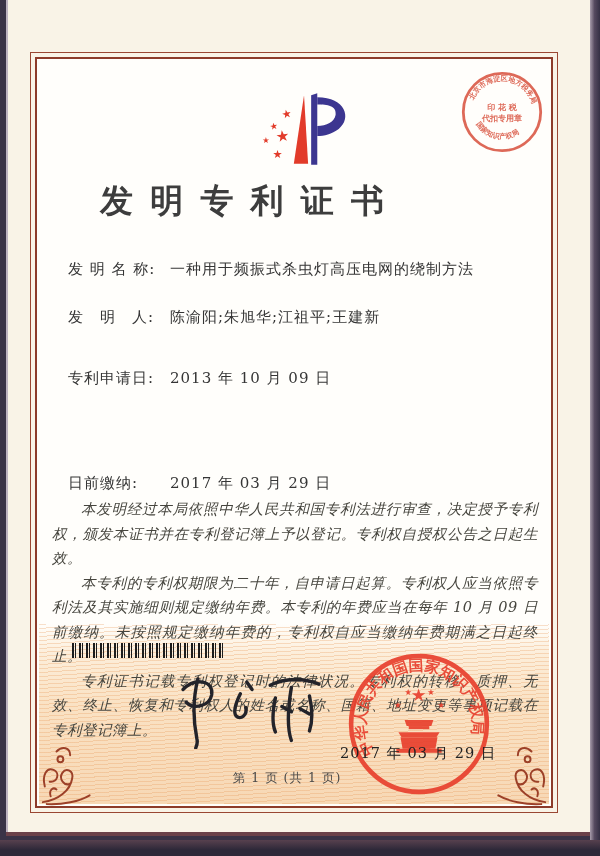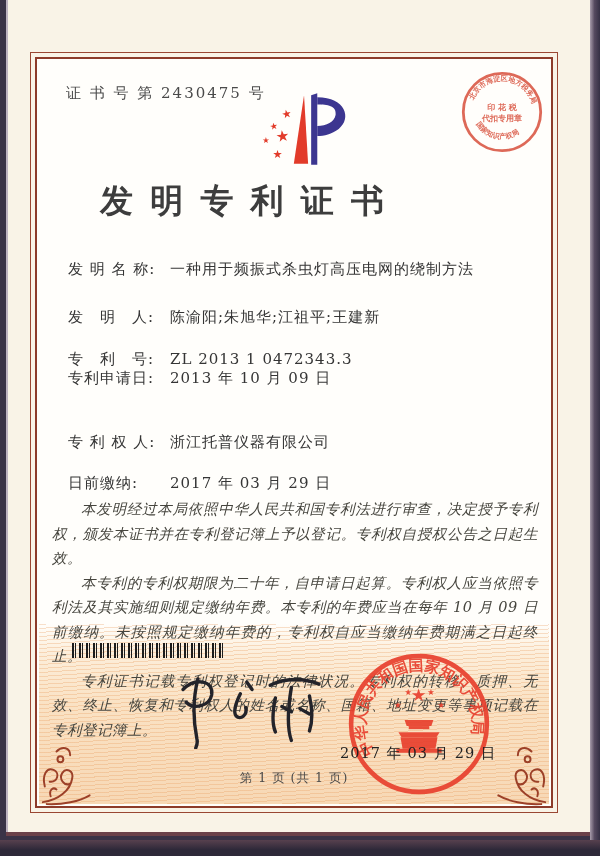--- a/index.html
+++ b/index.html
@@ -53,21 +53,21 @@
   .signoff { position:absolute; left:62px; top:694px; z-index:3;
      font-family:"DejaVu Sans", sans-serif; font-size:16px; color:#3a3a3a;
      letter-spacing:4px; line-height:28px; }
 
   .signature { position:absolute; left:160px; top:664px; width:170px; height:85px; z-index:4; }
 
   .seal { position:absolute; left:341px; top:652px; width:144px; height:144px; z-index:3; opacity:.92; }
   .seal-date { position:absolute; left:334px; top:744px; z-index:4; font-size:14.5px;
      color:#222; letter-spacing:1px; }
 
-  .footer { position:absolute; left:29px; top:770px; width:518px; text-align:center;
+  .footer { position:absolute; left:22px; top:770px; width:518px; text-align:center;
      font-size:12.5px; color:#4a4a4a; letter-spacing:1px; z-index:3; }
 
   .tax-stamp { position:absolute; left:453px; top:69px; width:86px; height:86px;
      z-index:4; opacity:.85; }
 
   .corner { position:absolute; width:78px; height:78px; z-index:2; }
   .corner.bl { left:31px; top:730px; }
   .corner.br { left:467px; top:730px; transform:scaleX(-1); }
 </style>
 </head>
@@ -93,21 +93,20 @@
     <g fill="none" stroke="#9c4028" stroke-width="2" stroke-linecap="round">
       <path d="M6,74 C22,72 34,62 36,50 C38,42 30,38 26,44 C22,50 28,58 34,55"></path>
       <path d="M8,58 C5,46 10,38 17,41 C24,44 21,54 13,53"></path>
       <path d="M10,76 C26,77 44,73 54,67"></path>
       <path d="M14,68 C12,62 16,58 20,61"></path>
       <circle cx="24" cy="30" r="3"></circle>
       <path d="M20,22 C26,16 34,18 34,26"></path>
     </g>
   </svg>
 
-  <div class="certno">证 书 号 第 2430475 号</div>
 
   <svg class="logo" viewBox="0 0 100 76">
     <polygon points="51,3 41,70 55,70" fill="#e23b2a"></polygon>
     <path d="M58,3 L64,1 L64,71 L58,71 Z" fill="#3c3690"></path>
     <path d="M64,5 C92,5 98,26 85,36 C78,41 71,43 64,43 L64,33 C73,33 81,29 82,22 C83,13 74,12 64,12 Z" fill="#3c3690"></path>
     <g fill="#e23b2a" font-family="'DejaVu Sans',sans-serif">
       <text x="30" y="26" font-size="11" transform="rotate(-12 30 26)">★</text>
       <text x="18" y="37" font-size="9" transform="rotate(-10 18 37)">★</text>
       <text x="10" y="50" font-size="8">★</text>
       <text x="24" y="49" font-size="15" transform="rotate(-8 24 49)">★</text>
@@ -116,28 +115,22 @@
   </svg>
 
   <div class="title">发明专利证书</div>
 
   <div class="row" style="top:260px">
     <span class="lbl">发 明 名 称:</span><span class="val">一种用于频振式杀虫灯高压电网的绕制方法</span>
   </div>
   <div class="row" style="top:308px">
     <span class="lbl">发　明　人:</span><span class="val">陈渝阳;朱旭华;江祖平;王建新</span>
   </div>
-  <div class="row" style="top:350px">
-    <span class="lbl">专　利　号:</span><span class="val">ZL 2013 1 0472343.3</span>
-  </div>
   <div class="row" style="top:369px">
     <span class="lbl">专利申请日:</span><span class="val">2013 年 10 月 09 日</span>
-  </div>
-  <div class="row" style="top:433px">
-    <span class="lbl">专 利 权 人:</span><span class="val">浙江托普仪器有限公司</span>
   </div>
   <div class="row" style="top:474px">
     <span class="lbl">日前缴纳:</span><span class="val">2017 年 03 月 29 日</span>
   </div>
 
   <div class="paras">
     <p>本发明经过本局依照中华人民共和国专利法进行审查，决定授予专利权，颁发本证书并在专利登记簿上予以登记。专利权自授权公告之日起生效。</p>
     <p>本专利的专利权期限为二十年，自申请日起算。专利权人应当依照专利法及其实施细则规定缴纳年费。本专利的年费应当在每年 10 月 09 日前缴纳。未按照规定缴纳年费的，专利权自应当缴纳年费期满之日起终止。</p>
     <p>专利证书记载专利权登记时的法律状况。专利权的转移、质押、无效、终止、恢复和专利权人的姓名或名称、国籍、地址变更等事项记载在专利登记簿上。</p>
   </div>

